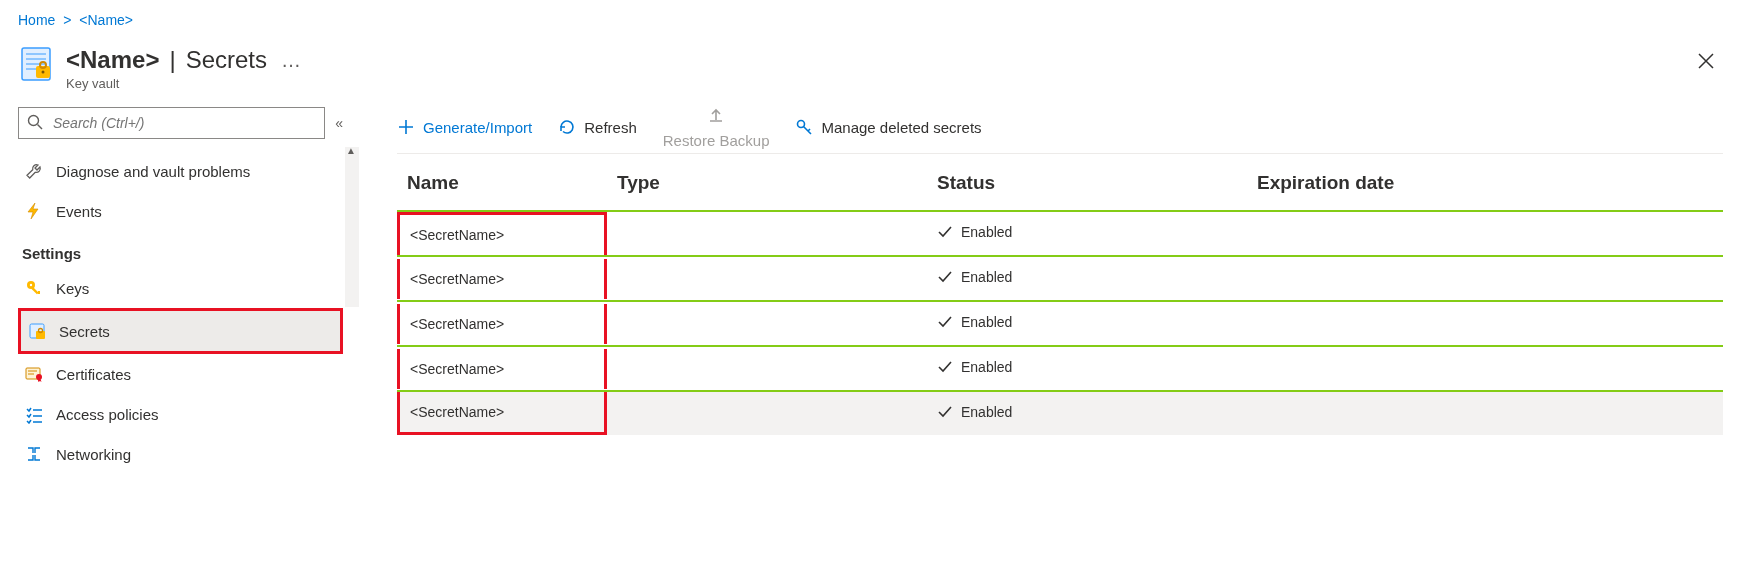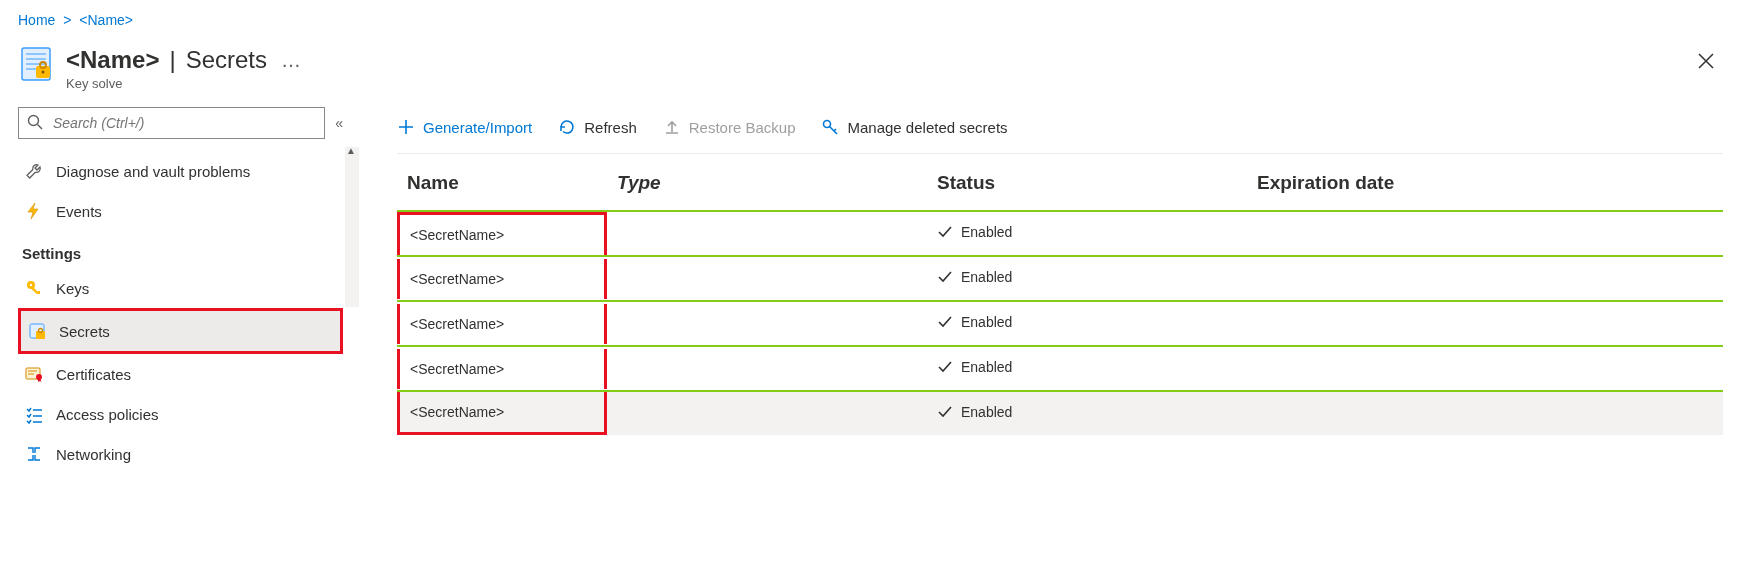--- a/index.html
+++ b/index.html
@@ -66,41 +66,41 @@
     position:absolute; top:40px; right:-16px; width:14px; height:160px;
     background:#f3f2f1;
   }
   .track .arrow { position:absolute; left:1px; font-size:10px; color:#605e5c; }
 
   
   .main { flex:1; margin-left: 54px; }
   .toolbar { display:flex; align-items:center; gap:26px; height:40px; }
   .cmd { display:flex; align-items:center; gap:8px; color:#323130; cursor:pointer; font-size:15px; }
   .cmd.primary { color:#0078d4;text-align:right; }
-  .cmd.disabled { color:#a19f9d; cursor:default; }
+  .cmd.disabled { color:#a19f9d; cursor:default;flex-direction:column; }
   .cmd svg { width:18px; height:18px; }
 
   .divider { height:1px; background:#edebe9; margin:6px 0 18px 0; }
 
   table { width: 100%; border-collapse: collapse; }
   th { text-align:left; font-weight:600; font-size:19px; padding:0 0 16px 10px; }
   td { padding:12px 10px; font-size:14px; border-top:2px solid #84cc16; }
   tr.row.hover { background:#f3f2f1; }
   .name-cell-box {
     border-left:3px solid #e81123;
     border-right:3px solid #e81123;
     margin:-12px -10px; padding:12px 10px;
   }
   .name-top { border-top:3px solid #e81123; }
   .name-bottom { border-bottom:3px solid #e81123; }
   .chk { display:inline-flex; align-items:center;justify-content:space-between; }
   .chk svg { width:16px; height:16px; margin-right:8px; }
 
   .col-name { width: 210px; }
-  .col-type { width: 320px; font-style: italic; }
+  .col-type { width: 320px; }
   .col-status { width: 320px; }
 </style>
 </head>
 <body>
 
 <div class="page">
 
   <div class="breadcrumb">
     <a href="#">Home</a>
     <span class="sep">&gt;</span>
@@ -120,21 +120,21 @@
         <circle cx="25" cy="26" r="1.5" fill="#7a5600"></circle>
       </svg>
     </div>
     <div class="header-text">
       <div class="title-line">
         <span class="title-name">&lt;Name&gt;</span>
         <span class="title-sep">|</span>
         <span class="title-page">Secrets</span>
         <span class="title-ell">…</span>
       </div>
-      <span class="subtitle">Key solve</span>
+      <span class="subtitle">Key vault</span>
     </div>
     <div class="close-x">
       <svg width="18" height="18" viewBox="0 0 18 18">
           <path d="M2 2 L16 16 M16 2 L2 16" stroke="#323130" stroke-width="1.5"></path>
         </svg>
     </div>
   </div>
 
   <div class="body">
 

